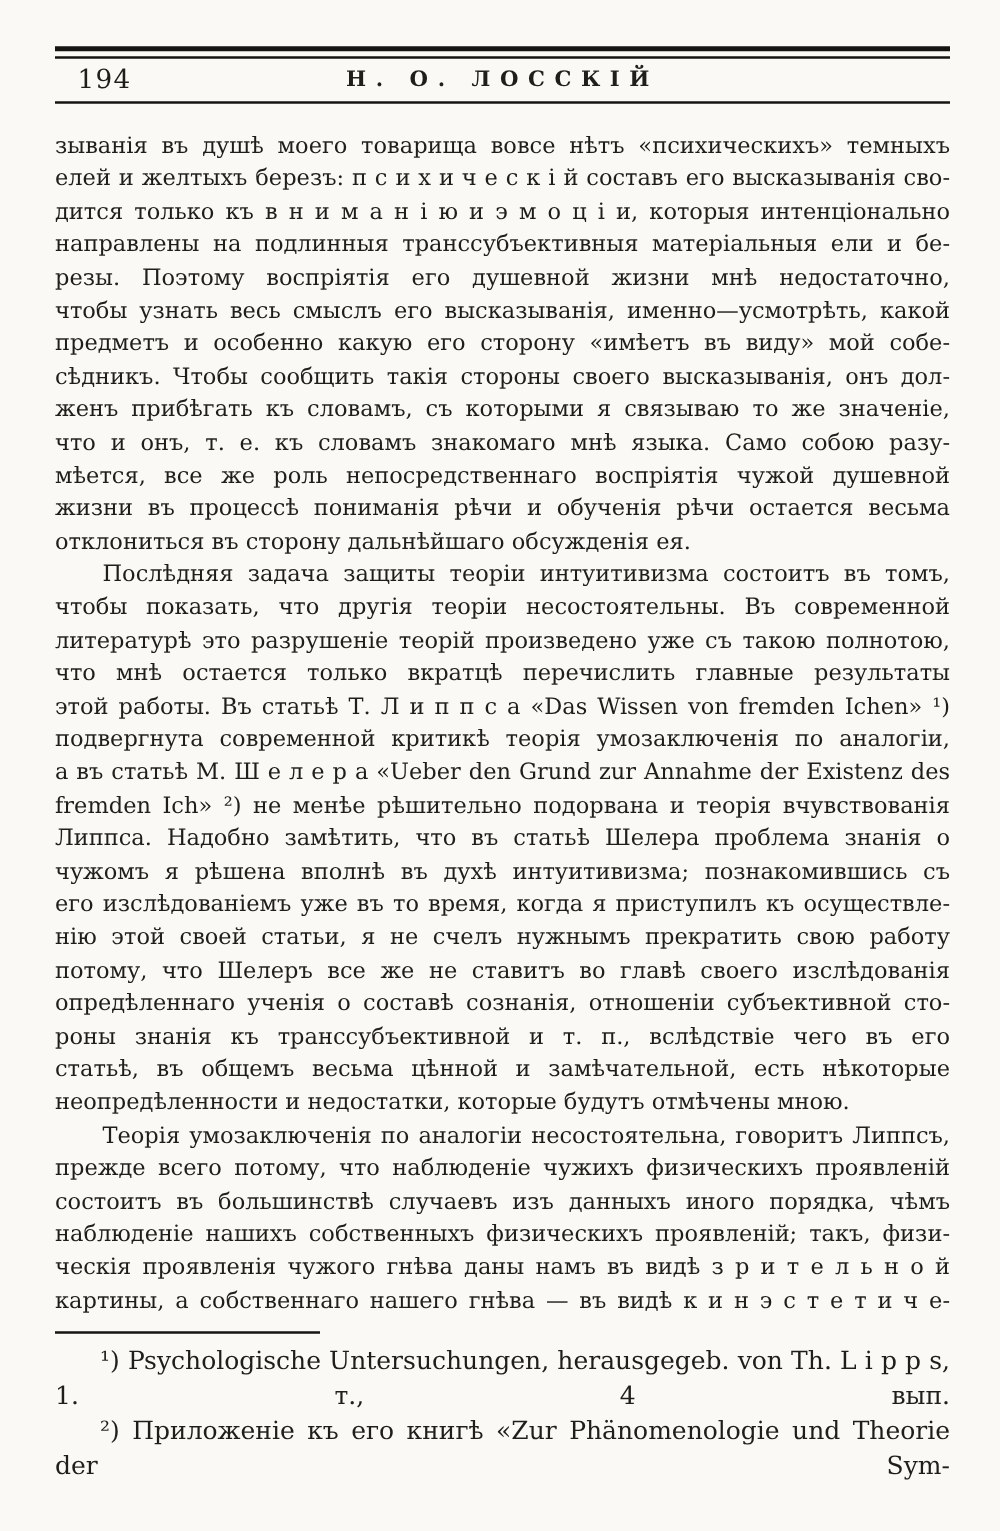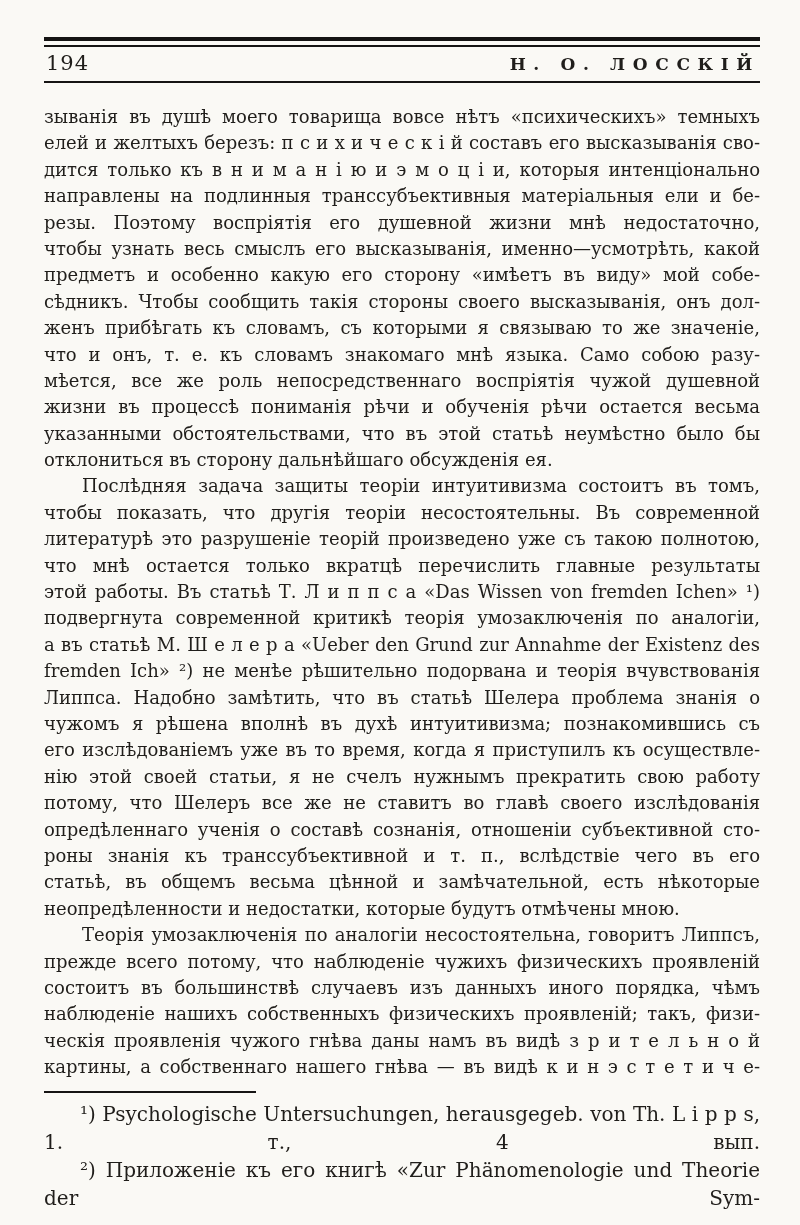--- a/index.html
+++ b/index.html
@@ -28,27 +28,27 @@
     border-bottom:2px solid var(--rule);
   }
   .header-row{
     position:relative;
     height:34px;
     display:flex;
     align-items:center;
   }
   .pagenum{
     position:absolute;
-    left:2px;top:4px;
+    left:18px;top:4px;
     font-size:21px;
     letter-spacing:1px;
   }
   .running-head{
     width:100%;
-    text-align:right;
+    text-align:center;
     font-size:17px;
     letter-spacing:0.45em;
     font-weight:bold;
     font-stretch:normal;
   }
   .rule-single{
     border-top:2px solid var(--rule);
   }
   .body-text{
     margin-top:21px;
@@ -98,21 +98,20 @@
         <div class="bl">дится только къ в н и м а н і ю и э м о ц і и, которыя интенціонально</div>
         <div class="bl">направлены на подлинныя транссубъективныя матеріальныя ели и бе-</div>
         <div class="bl">резы. Поэтому воспріятія его душевной жизни мнѣ недостаточно,</div>
         <div class="bl">чтобы узнать весь смыслъ его высказыванія, именно—усмотрѣть, какой</div>
         <div class="bl">предметъ и особенно какую его сторону «имѣетъ въ виду» мой собе-</div>
         <div class="bl">сѣдникъ. Чтобы сообщить такія стороны своего высказыванія, онъ дол-</div>
         <div class="bl">женъ прибѣгать къ словамъ, съ которыми я связываю то же значеніе,</div>
         <div class="bl">что и онъ, т. е. къ словамъ знакомаго мнѣ языка. Само собою разу-</div>
         <div class="bl">мѣется, все же роль непосредственнаго воспріятія чужой душевной</div>
         <div class="bl">жизни въ процессѣ пониманія рѣчи и обученія рѣчи остается весьма</div>
-        <div class="bl">указанными обстоятельствами, что въ этой статьѣ неумѣстно было бы</div>
         <div class="bl flush">отклониться въ сторону дальнѣйшаго обсужденія ея.</div>
       </div>
       <div>
         <div class="bl indent">Послѣдняя задача защиты теоріи интуитивизма состоитъ въ томъ,</div>
         <div class="bl">чтобы показать, что другія теоріи несостоятельны. Въ современной</div>
         <div class="bl">литературѣ это разрушеніе теорій произведено уже съ такою полнотою,</div>
         <div class="bl">что мнѣ остается только вкратцѣ перечислить главные результаты</div>
         <div class="bl">этой работы. Въ статьѣ Т. Л и п п с а «Das Wissen von fremden Ichen» ¹)</div>
         <div class="bl">подвергнута современной критикѣ теорія умозаключенія по аналогіи,</div>
         <div class="bl">а въ статьѣ М. Ш е л е р а «Ueber den Grund zur Annahme der Existenz des</div>

